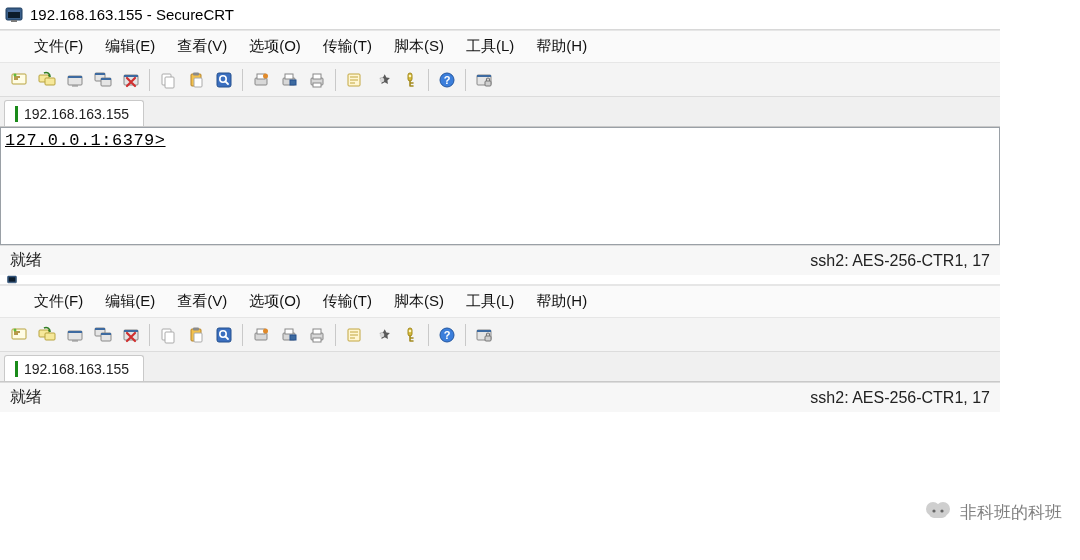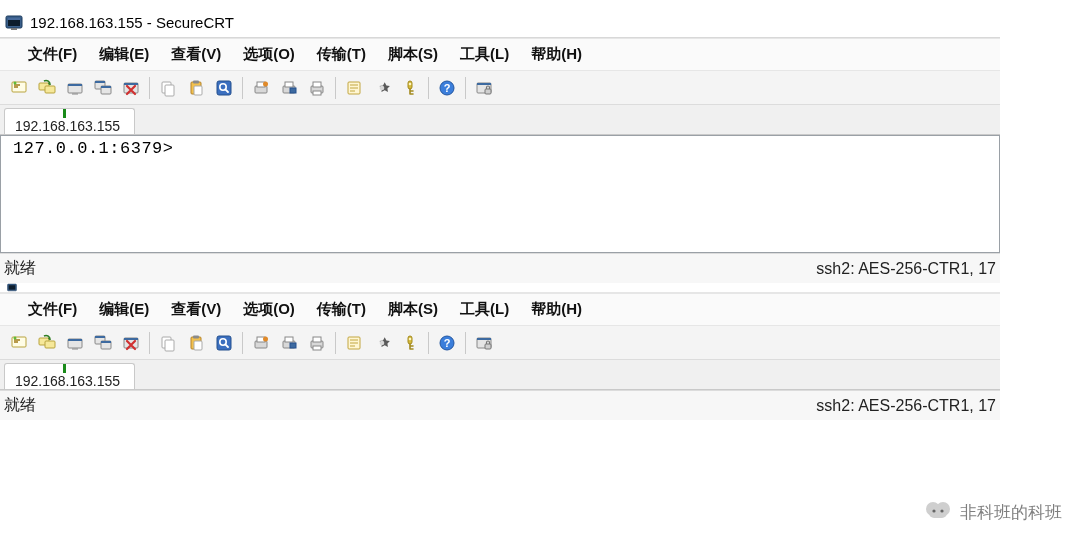--- a/index.html
+++ b/index.html
@@ -5,21 +5,21 @@
   * { box-sizing: border-box; }
   html, body {
     margin: 0; padding: 0;
     width: 1080px; height: 560px;
     font-family: "Microsoft YaHei", "SimSun", Arial, sans-serif;
     font-size: 14px;
     background: #ffffff;
     color: #000;
     overflow: hidden;
   }
-  .window { width: 1000px; margin-top: 8px; }
+  .window { width: 1000px; }
   .title-bar {
     height: 30px;
     display: flex;
     align-items: center;
     padding: 0 4px;
     border-bottom: 1px solid #d8d8d8;
     background: #ffffff;
   }
   .title-bar .app-icon {
     width: 20px; height: 20px;
@@ -28,24 +28,23 @@
   }
   .title-text { font-size: 15px; color: #000; }
   .instance {
     border-top: 1px solid #e6e6e6;
   }
   .menu-bar {
     height: 32px;
     display: flex;
     align-items: center;
     gap: 6px;
-    padding: 0 20px;
+    padding: 0 26px;
     background: #fafafa;
     border-bottom: 1px solid #e6e6e6;
-    font-weight: bold;
   }
   .menu-item {
     padding: 4px 8px;
     font-size: 15px;
     color: #111;
     cursor: default;
   }
   .toolbar {
     height: 34px;
     display: flex;
@@ -72,44 +71,44 @@
   .tab {
     height: 26px;
     display: flex; align-items: center;
     background: #ffffff;
     border: 1px solid #c9c9c9;
     border-bottom: none;
     border-radius: 3px 3px 0 0;
     padding: 0 14px 0 10px;
     font-size: 14px;
     color: #222;
-    flex-direction: column;
   }
   .tab-active-bar {
     width: 3px; height: 16px; background: #1a8b1a; margin-right: 6px;
   }
   .terminal {
     min-height: 108px;
     background: #ffffff;
     border: 1px solid #9aa0a6;
-    padding: 2px 12px;
+    padding: 2px 4px;
     font-family: "Consolas", "Courier New", monospace;
     font-size: 17px;
     letter-spacing: 0.5px;
     color: #000;
     line-height: 1.3;
     white-space: pre;
     overflow: hidden;
+    text-decoration: underline;
   }
   .status-bar {
     height: 30px;
     display: flex;
     align-items: center;
     justify-content: space-between;
-    padding: 0 4px;
+    padding: 0 10px;
     background: #f7f7f7;
     border-top: 1px solid #dcdcdc;
     font-size: 16px;
     color: #222;
   }
   .status-right { display: flex; }
   .spacer-between { height: 10px; background: #ffffff; border-bottom: 1px solid #e6e6e6; display:flex; align-items:center; padding-left:4px;}
   .watermark {
     position: absolute;
     right: 18px; top: 498px;

